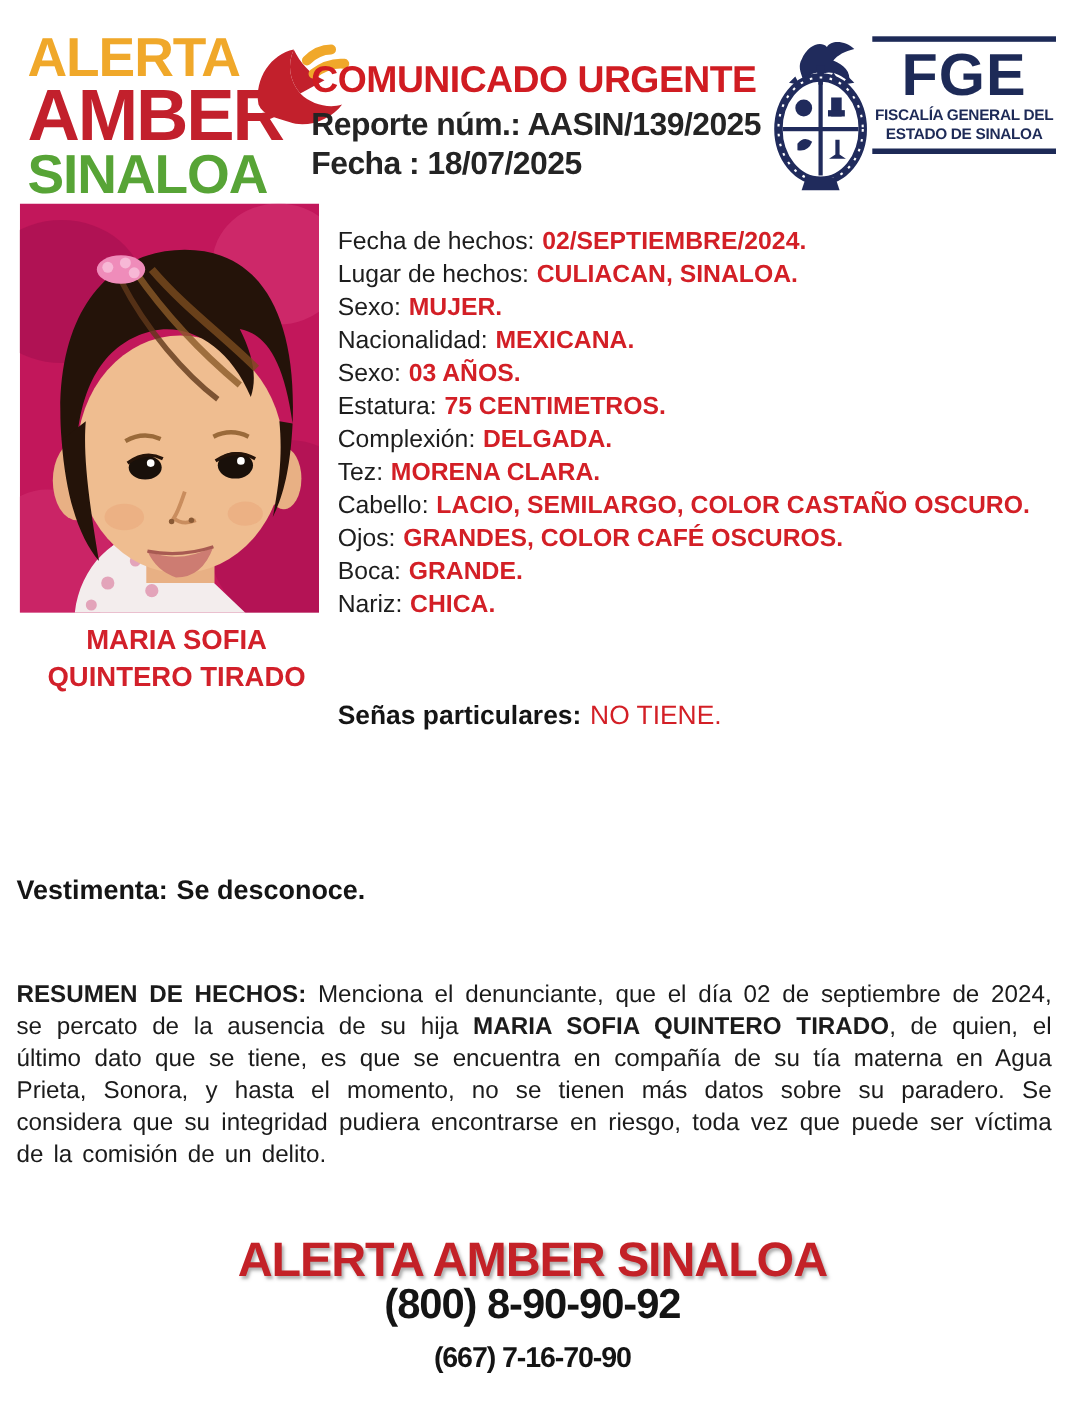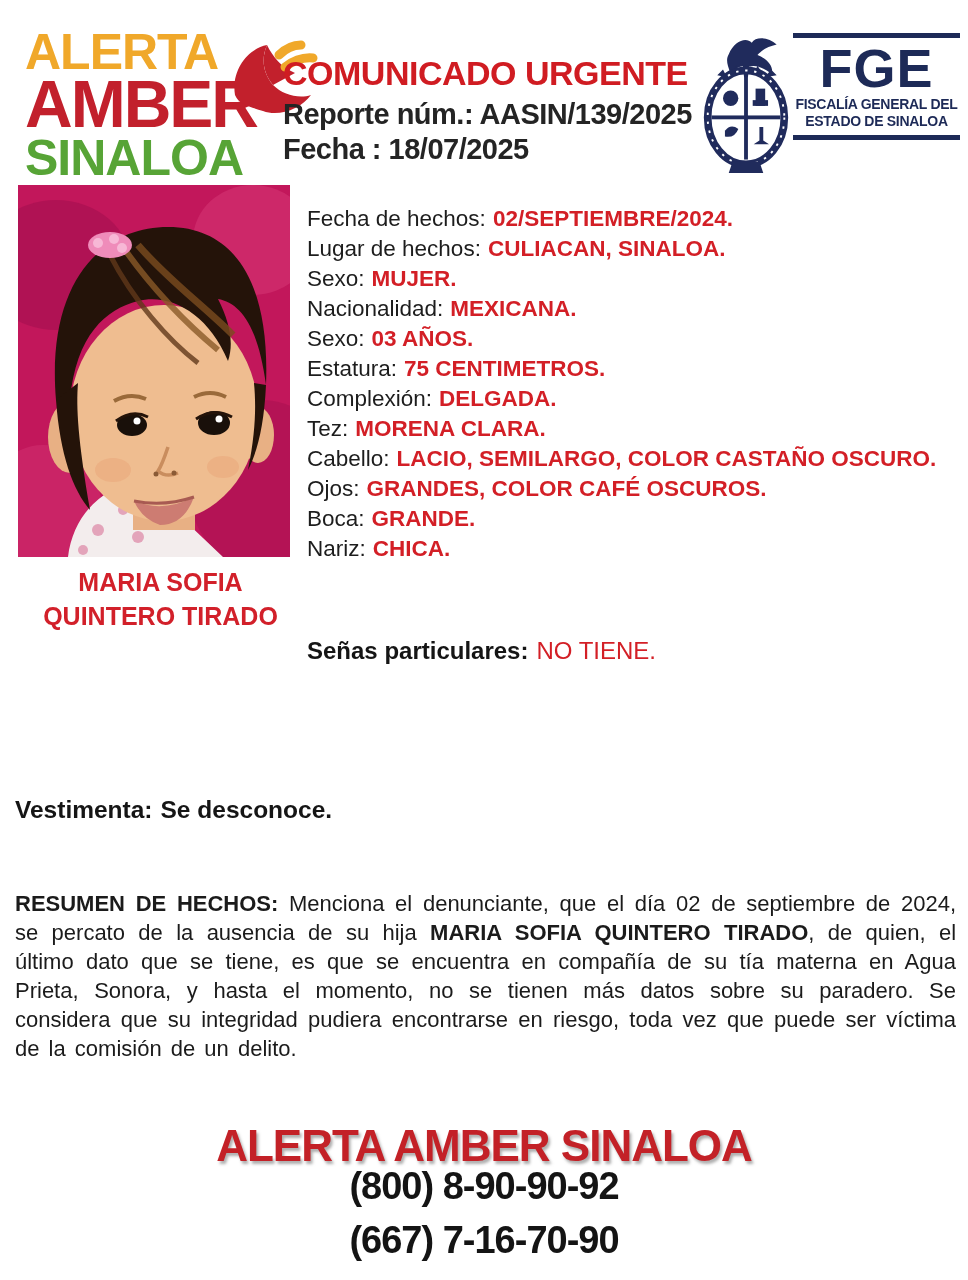--- a/index.html
+++ b/index.html
@@ -49,21 +49,21 @@
     font-size:22px; line-height:29px; color:#1b1b1b; text-align:justify; word-spacing:3px; }
   .summary .b { font-weight:800; }
 
   
   .footer-title { position:absolute; left:0; top:1104px; width:968px; text-align:center;
     font-size:44px; font-weight:800; color:#c32127; letter-spacing:-1px;
     text-shadow:2px 3px 3px rgba(130,130,130,0.65); }
   .footer-phone1 { position:absolute; left:0; top:1148px; width:968px; text-align:center;
     font-size:38px; font-weight:800; color:#141414; letter-spacing:-1px; }
   .footer-phone2 { position:absolute; left:0; top:1202px; width:968px; text-align:center;
-    font-size:38px; font-weight:800; color:#141414; letter-spacing:-1px; }
+    font-size:26px; font-weight:800; color:#141414; letter-spacing:-1px; }
 </style>
 </head>
 <body>
 
 <div class="page">
 
   <div class="amber-logo">
     <div class="amber-line1">ALERTA</div>
     <div class="amber-line2">AMBER</div>
     <div class="amber-line3">SINALOA</div>

